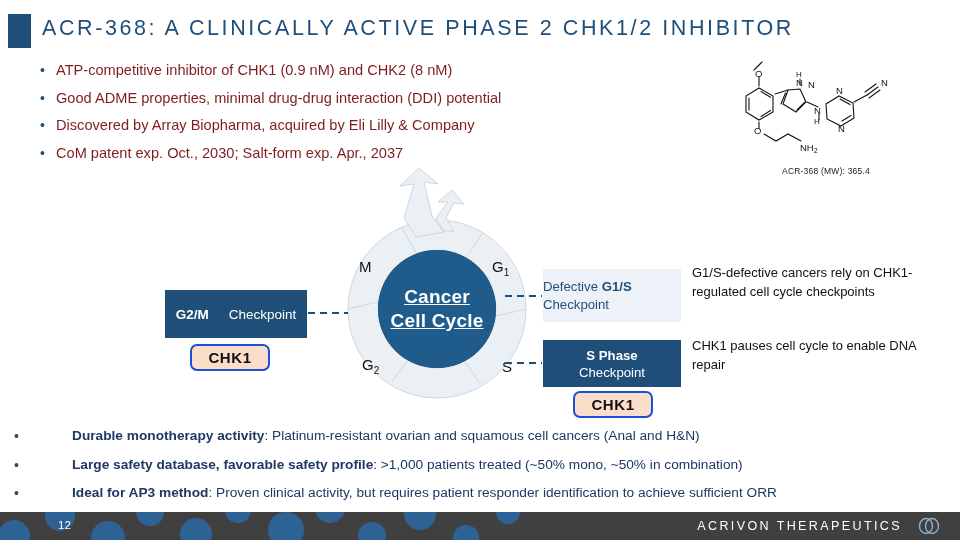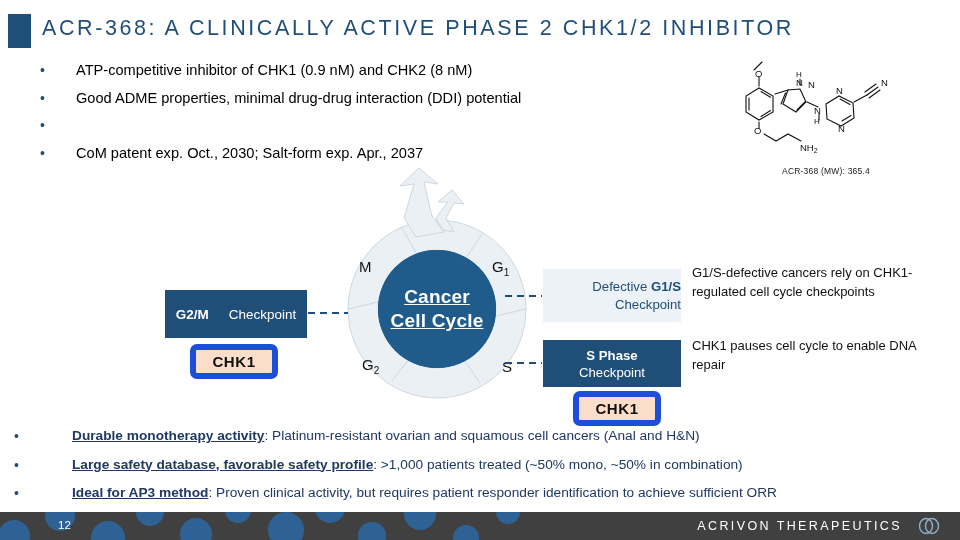--- a/index.html
+++ b/index.html
@@ -58,23 +58,22 @@
     width: 16px;
     flex: 0 0 16px;
     font-size: 14px;
     line-height: 21px;
     color: #1F4E79;
     text-align: left;
   }
   .tb-text {
     font-size: 14.6px;
     line-height: 21px;
-    color: #000000;
+    color: #7f1d1d;
     white-space: nowrap;
-    margin-left: 20px;
   }
 
   
   .chem {
     position: absolute;
     left: 726px;
     top: 52px;
     width: 200px;
     height: 120px;
   }
@@ -142,21 +141,21 @@
     display: flex;
     align-items: center;
     justify-content: center;
     font-size: 13.5px;
   }
   .box-g2m b { font-weight: bold; margin-right: 20px; }
 
   .chk-badge {
     position: absolute;
     background: #FBDEC9;
-    border: 6px solid #1d4ed8;
+    border: 2px solid #1d4ed8;
     border-radius: 7px;
     color: #111111;
     font-weight: bold;
     font-size: 15px;
     letter-spacing: 0.6px;
     display: flex;
     align-items: center;
     justify-content: center;
   }
   .chk-left  { left: 190px; top: 344px; width: 76px; height: 23px; }
@@ -166,21 +165,21 @@
   .box-g1s {
     position: absolute;
     left: 543px;
     top: 269px;
     width: 138px;
     height: 53px;
     background: #EDF2F8;
     color: #1F4E79;
     display: flex;
     flex-direction: column;
-    align-items: flex-end;
+    align-items: flex-start;
     justify-content: center;
     font-size: 13.2px;
     line-height: 18px;
   }
   .box-sphase {
     position: absolute;
     left: 543px;
     top: 340px;
     width: 138px;
     height: 47px;
@@ -225,21 +224,20 @@
     color: #1F4E79;
   }
   .bb-text {
     font-size: 13.7px;
     line-height: 20px;
     color: #1F3864;
     white-space: nowrap;
   }
   .bb-text b {
     font-weight: bold;
-    text-decoration: underline;
     padding-left: 36px;
   }
 
   
   .footer {
     position: absolute;
     left: 0;
     top: 512px;
     width: 960px;
     height: 28px;
@@ -281,20 +279,21 @@
     <div class="tb-row">
       <span class="tb-dot">•</span>
       <span class="tb-text">ATP-competitive inhibitor of CHK1 (0.9 nM) and CHK2 (8 nM)</span>
     </div>
     <div class="tb-row">
       <span class="tb-dot">•</span>
       <span class="tb-text">Good ADME properties, minimal drug-drug interaction (DDI) potential</span>
     </div>
     <div class="tb-row">
       <span class="tb-dot">•</span>
+      <span class="tb-text">Discovered by Array Biopharma, acquired by Eli Lilly &amp; Company</span>
     </div>
     <div class="tb-row">
       <span class="tb-dot">•</span>
       <span class="tb-text">CoM patent exp. Oct., 2030; Salt-form exp.  Apr., 2037</span>
     </div>
   </div>
 
   <div class="chem">
     <svg width="200" height="120" viewBox="0 0 200 120">
       <g stroke="#111" stroke-width="1.1" fill="none" stroke-linecap="round">

